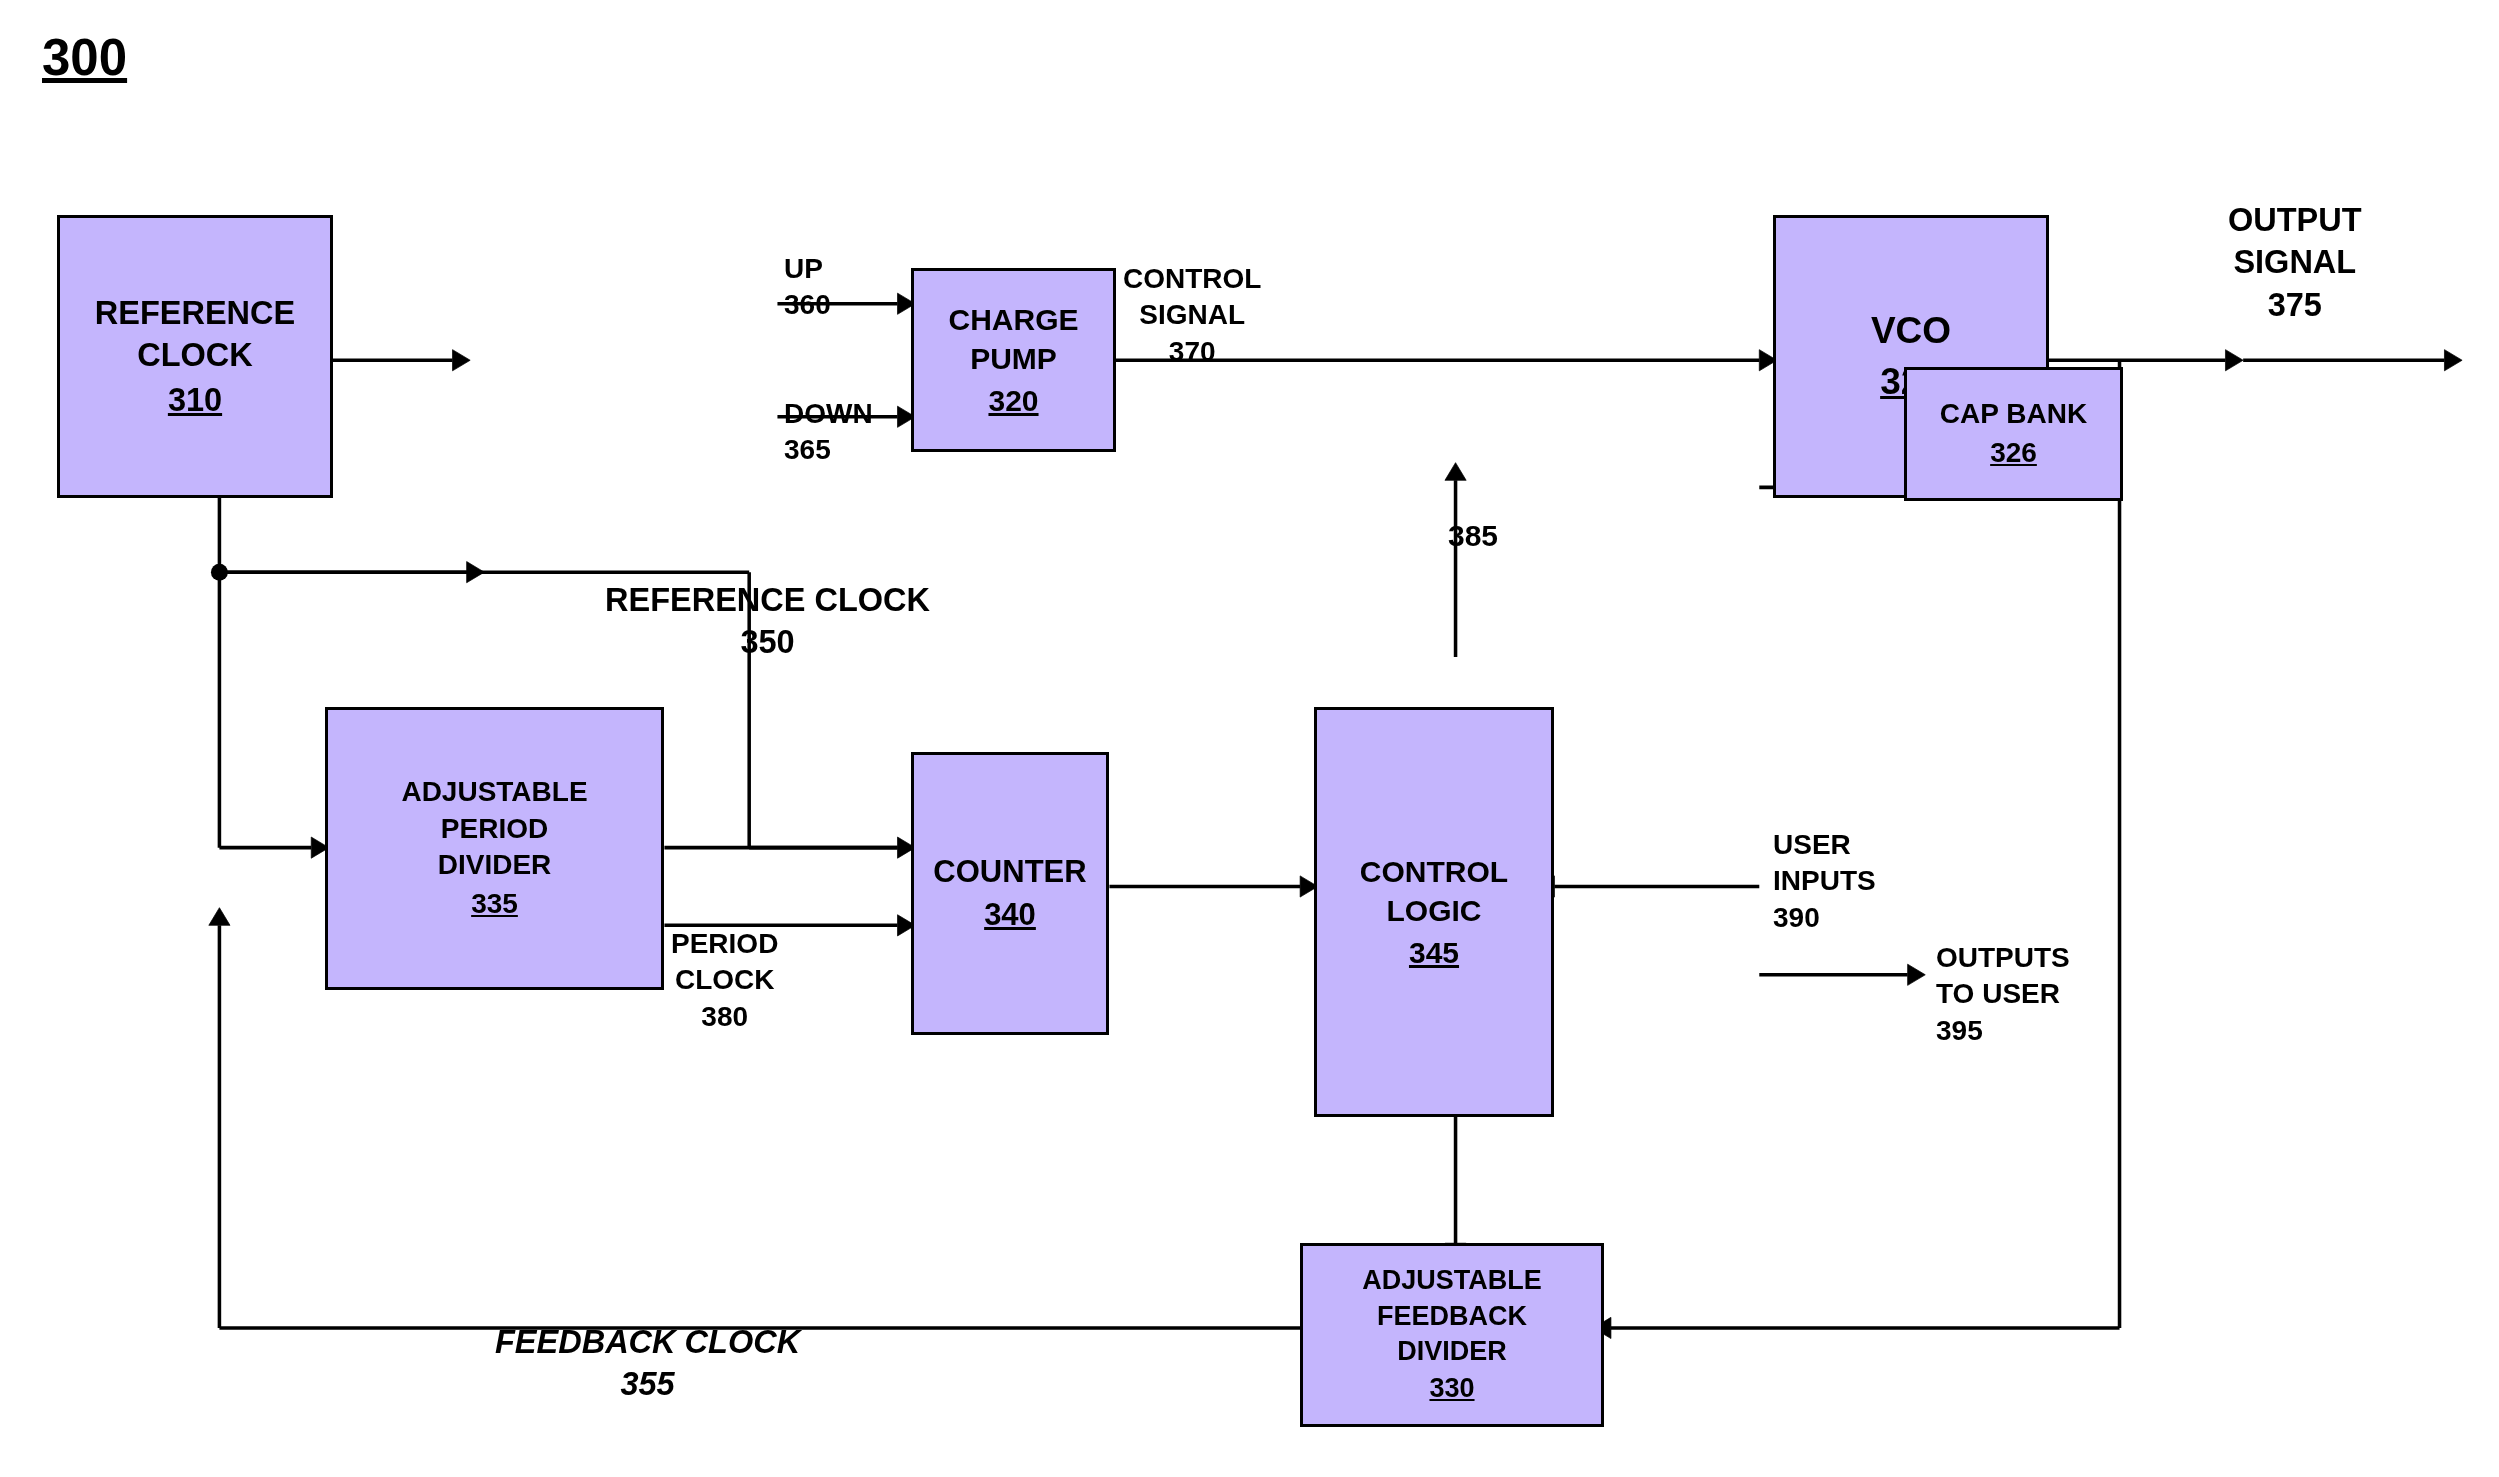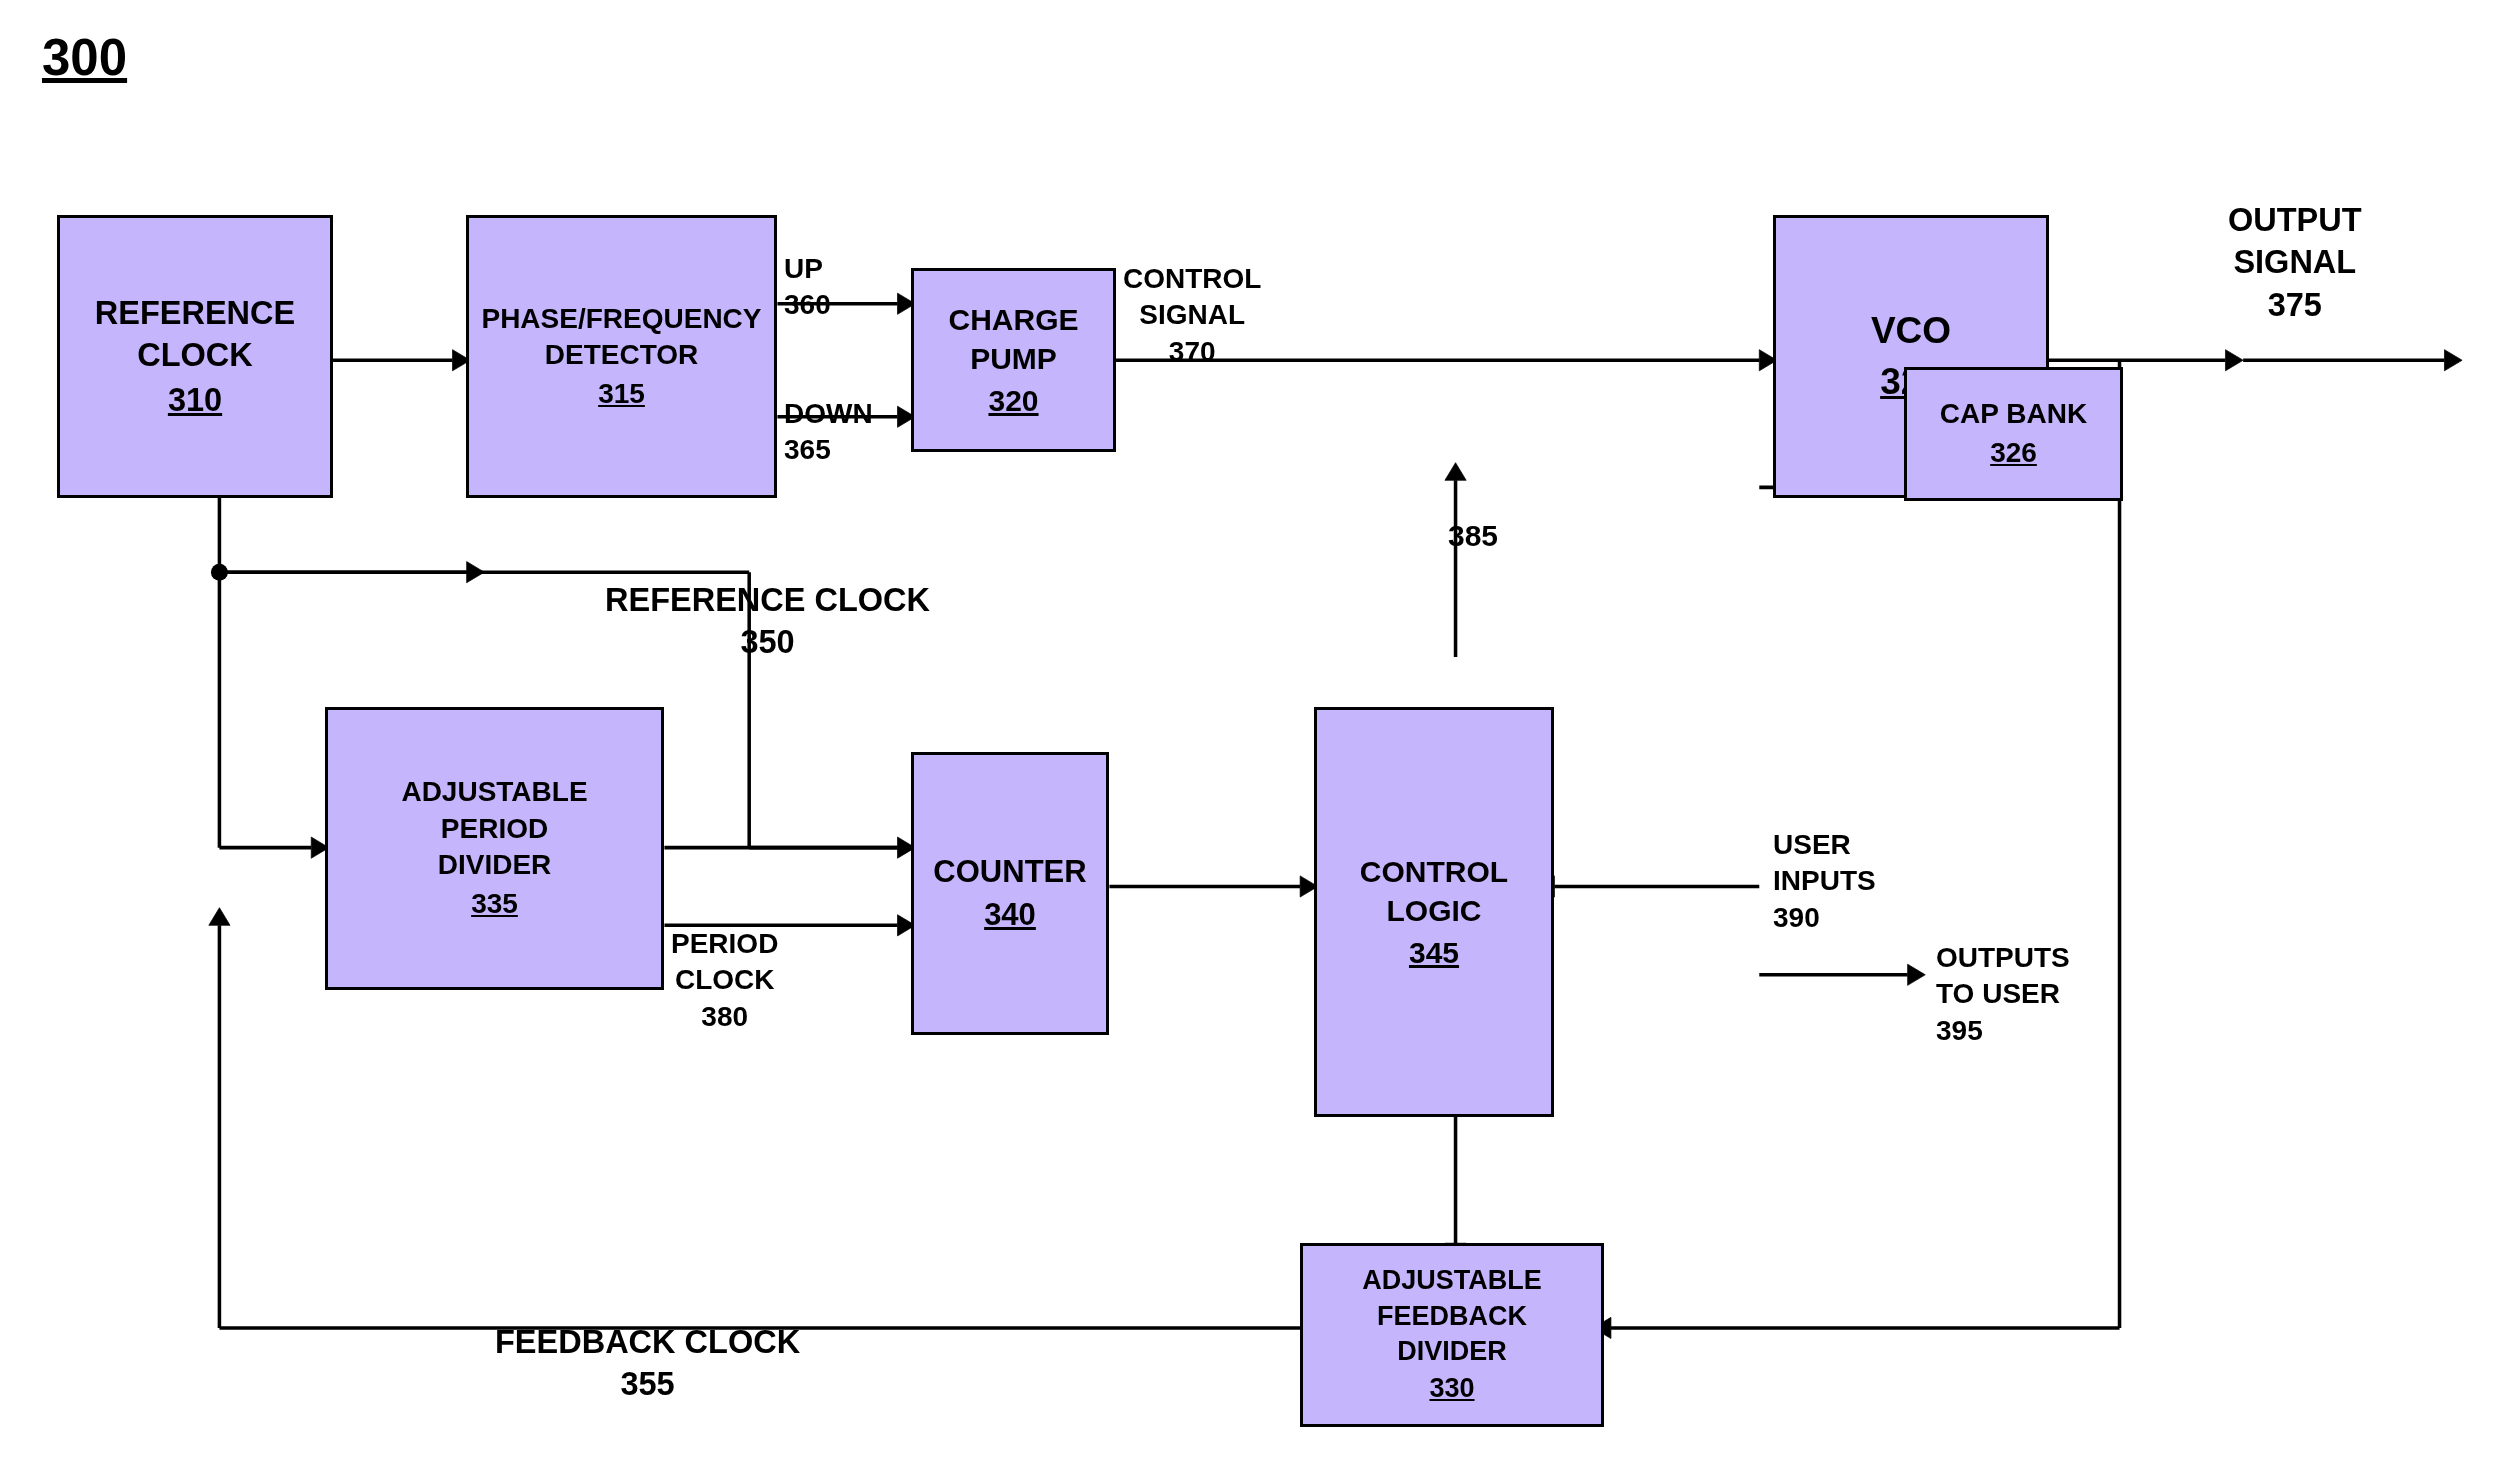--- a/index.html
+++ b/index.html
@@ -154,24 +154,20 @@
     <line x1="3000" y1="510" x2="3000" y2="1880"></line>
     <line x1="3000" y1="1880" x2="2280" y2="1880"></line>
     <polygon points="2280,1865 2255,1880 2280,1895"></polygon>
   </svg>
 
   <div class="block" style="left:57px; top:215px; width:276px; height:283px; font-size:32.5px;">
     <span>REFERENCE<br>CLOCK</span>
     <span class="block-num">310</span>
   </div>
 
-  <div class="block" style="left:466px; top:215px; width:311px; height:283px; font-size:28px;">
-    <span>PHASE/FREQUENCY<br>DETECTOR</span>
-    <span class="block-num">315</span>
-  </div>
 
   <div class="block" style="left:911px; top:268px; width:205px; height:184px; font-size:30px;">
     <span>CHARGE<br>PUMP</span>
     <span class="block-num">320</span>
   </div>
 
   <div class="block" style="left:1773px; top:215px; width:276px; height:283px; font-size:37px;">
     <span>VCO</span>
     <span class="block-num">325</span>
   </div>
@@ -238,19 +234,19 @@
   <div class="label" style="left:1773px; top:827px; font-size:28px; text-align:left;">
     <span>USER<br>INPUTS</span><br>
     <span>390</span>
   </div>
 
   <div class="label" style="left:1936px; top:940px; font-size:28px; text-align:left;">
     <span>OUTPUTS<br>TO USER</span><br>
     <span>395</span>
   </div>
 
-  <div class="label" style="left:495px; top:1321px; font-size:32.5px; text-align:center;">
+  <div class="label" style="left:495px; top:1321px; font-size:32.5px; text-align:center;font-style:italic;">
     <span>FEEDBACK CLOCK</span><br>
     <span>355</span>
   </div>
 
 </div>
 
 
 </body></html>

